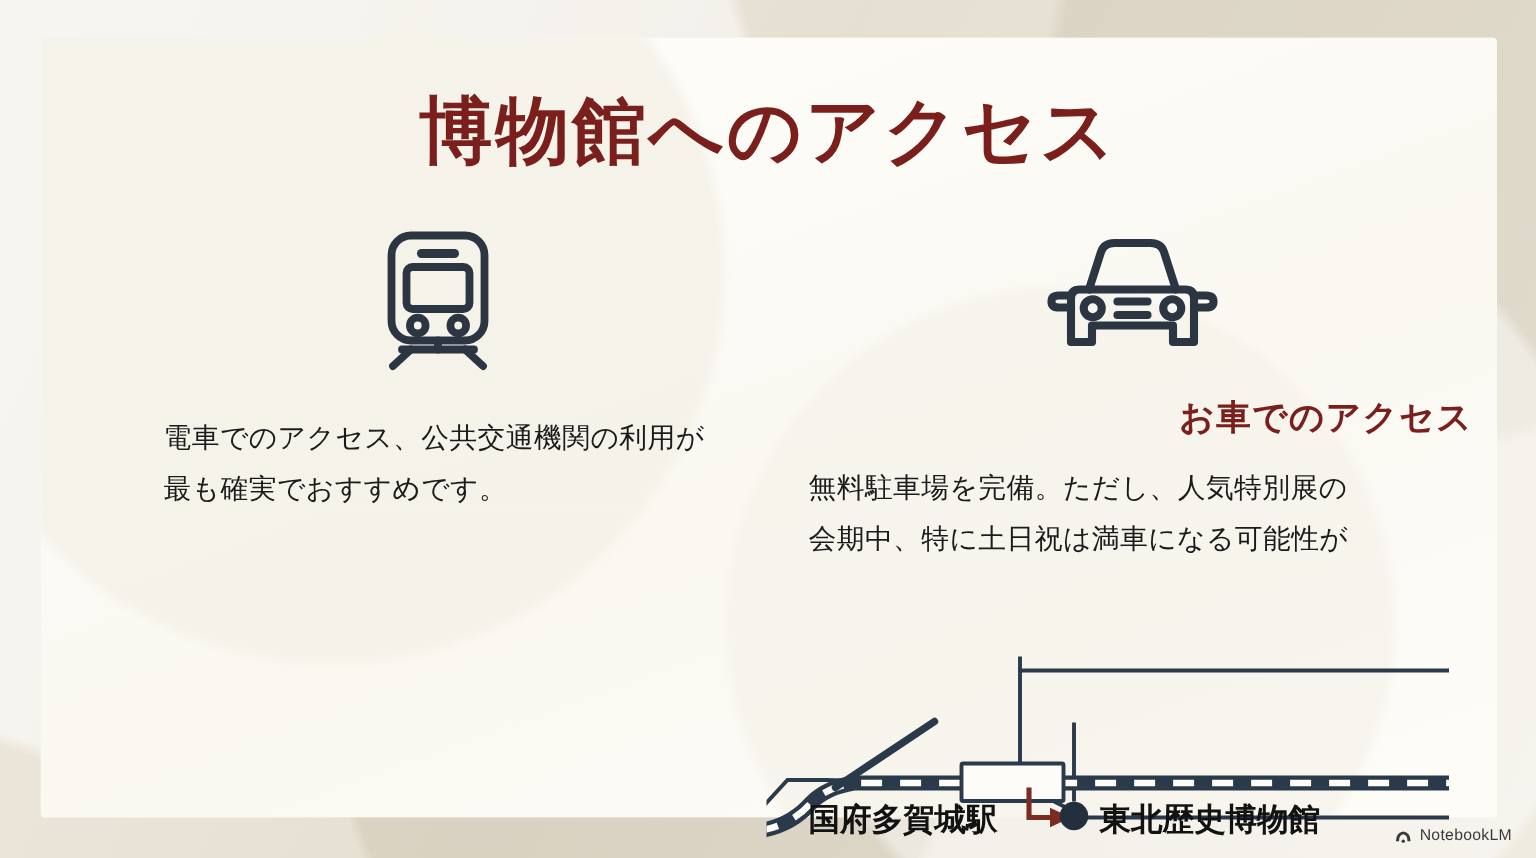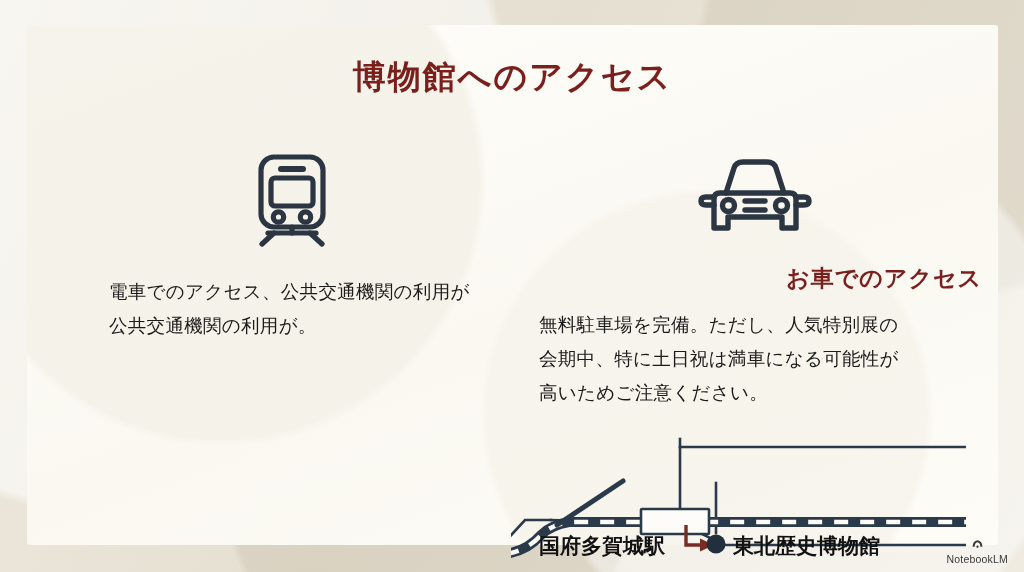--- a/index.html
+++ b/index.html
@@ -43,23 +43,23 @@
     border-radius: 3px;
   }
 
   
   #page-title {
     position: absolute;
     left: 0;
     top: 38px;
     width: 971px;
     text-align: center;
-    font-family: Liberation Mono, monospace;
+    font-family: Liberation Serif, serif;
     font-weight: bold;
-    font-size: 33px;
+    font-size: 49px;
     letter-spacing: 2px;
     color: #7a1f1c;
     line-height: 1;
   }
 
   
   .column {
     position: absolute;
     top: 118px;
   }
@@ -107,21 +107,20 @@
   #watermark {
     position: absolute;
     right: 16px;
     bottom: 8px;
     display: flex;
     align-items: center;
     gap: 4px;
     font-size: 10.5px;
     color: #3a3a3a;
     letter-spacing: .2px;
-    flex-direction: column;
   }
   #watermark .wm-text { line-height: 1; }
 </style>
 </head>
 <body>
 
 <div id="slide-root">
 
   <div id="card">
 
@@ -141,21 +140,21 @@
             <line x1="28" y1="86" x2="76" y2="86"></line>
             <line x1="34" y1="86" x2="22" y2="97"></line>
             <line x1="70" y1="86" x2="82" y2="97"></line>
           </g>
         </svg>
       </div>
 
 
       <div class="body-text">
         <div>電車でのアクセス、公共交通機関の利用が</div>
-        <div>公共交通機関の利用が。</div>
+        <div>最も確実でおすすめです。</div>
       </div>
     </div>
 
     <div class="column" id="column-car">
 
       <div class="icon-wrap">
         <svg width="118" height="100" viewBox="0 0 118 100">
           <g fill="none" stroke="#2b3642" stroke-width="5.4" stroke-linecap="round" stroke-linejoin="round">
 
             <path d="M30 44 L38 19 Q40 13 47 13 L71 13 Q78 13 80 19 L88 44"></path>
@@ -172,21 +171,20 @@
             <line x1="49" y1="61" x2="69" y2="61"></line>
           </g>
         </svg>
       </div>
 
       <div class="section-heading">お車でのアクセス</div>
 
       <div class="body-text">
         <div>無料駐車場を完備。ただし、人気特別展の</div>
         <div>会期中、特に土日祝は満車になる可能性が</div>
-        <div>高いためご注意ください。</div>
       </div>
     </div>
 
     <div id="map-figure">
       <svg width="455" height="140" viewBox="0 0 455 140">
 
         <g fill="none" stroke="#2b3a4a" stroke-width="2.6" stroke-linecap="square">
 
           <path d="M169 22 L455 22"></path>
 

